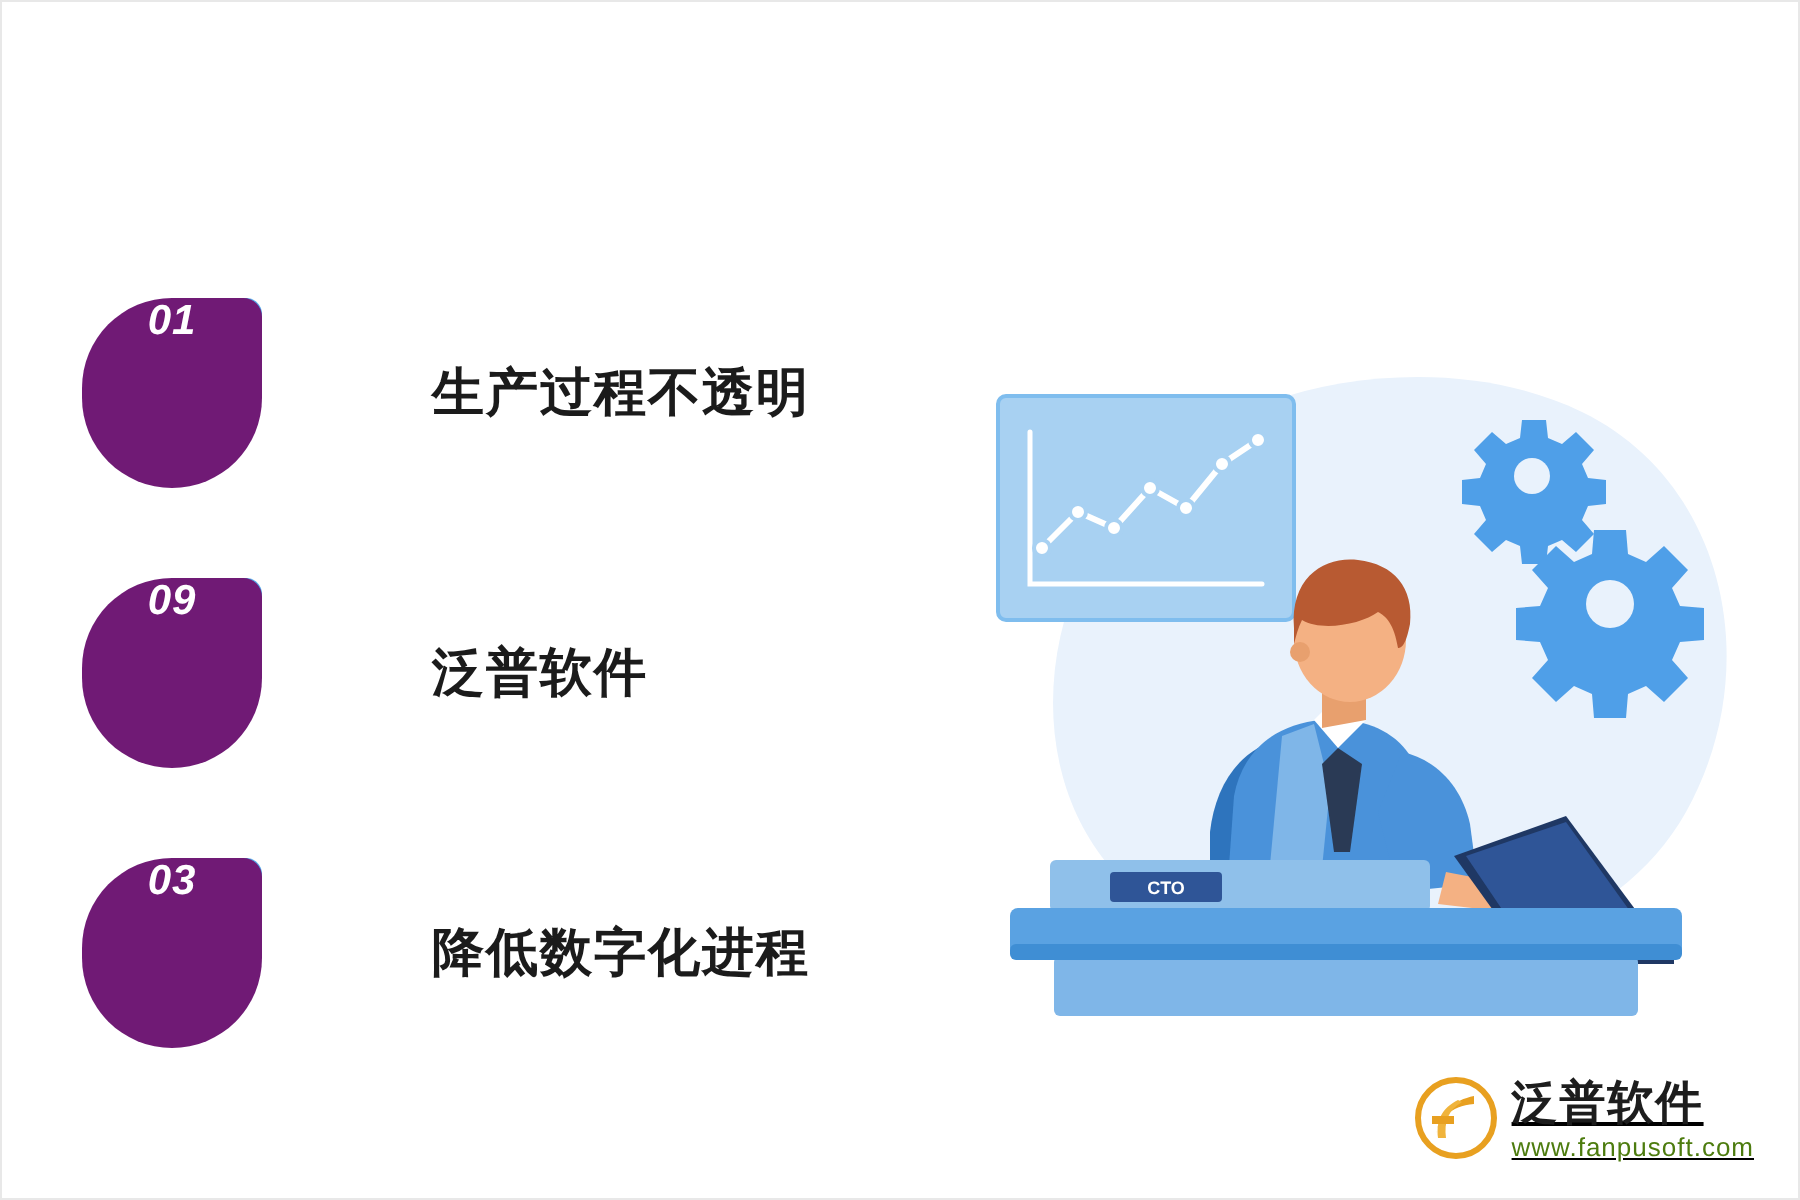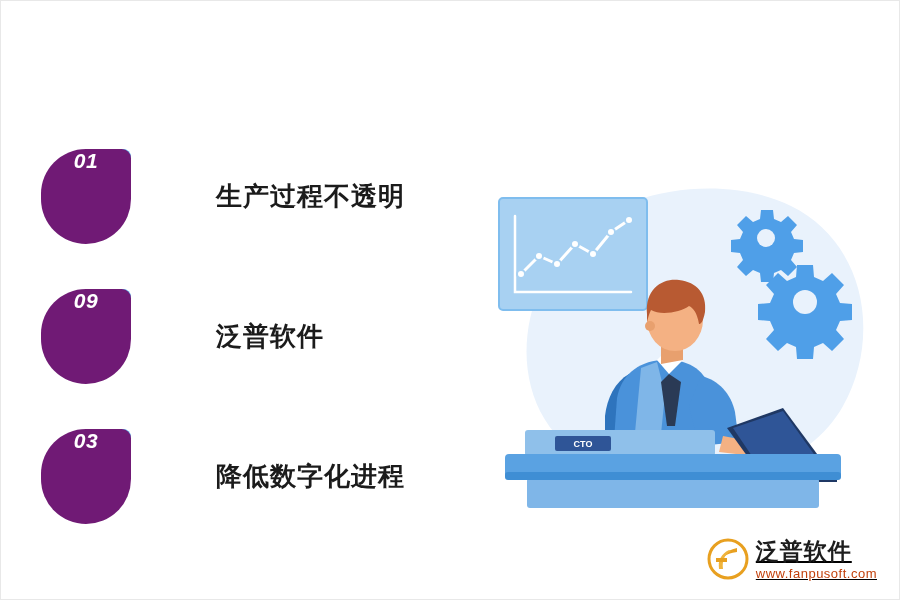--- a/index.html
+++ b/index.html
@@ -118,21 +118,21 @@
   }
   .logo-name {
     font-size: 23px;
     font-weight: bold;
     color: #1d1d1d;
     letter-spacing: 1px;
     line-height: 1.05;
   }
   .logo-url {
     font-size: 13px;
-    color: #c2410c;
+    color: #4d7c0f;
     letter-spacing: 0.5px;
     margin-top: 3px;
   }
 </style>
 </head>
 <body>
 
 <div class="slide">
 
   <div class="items">

